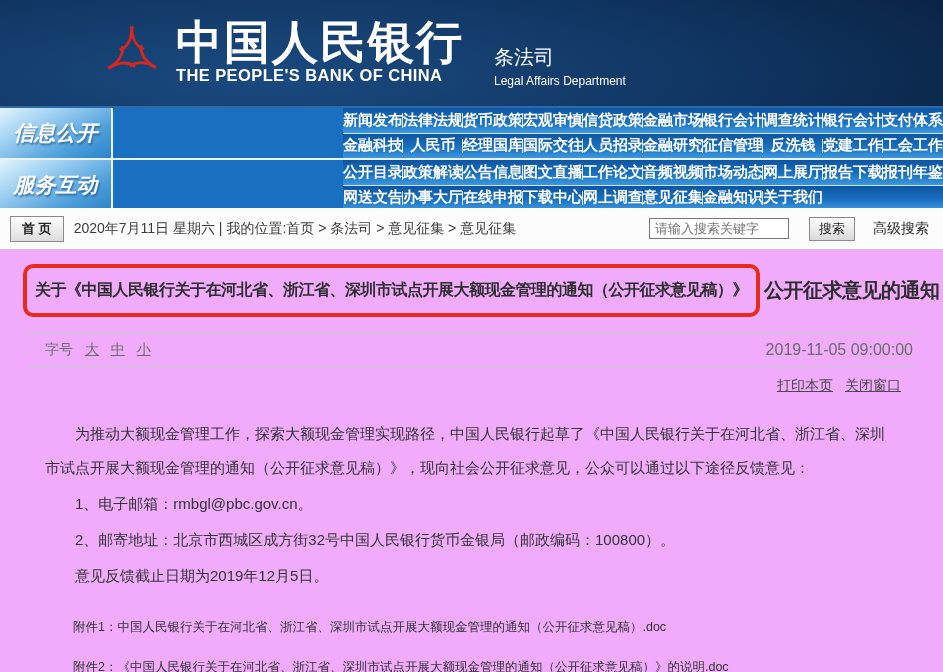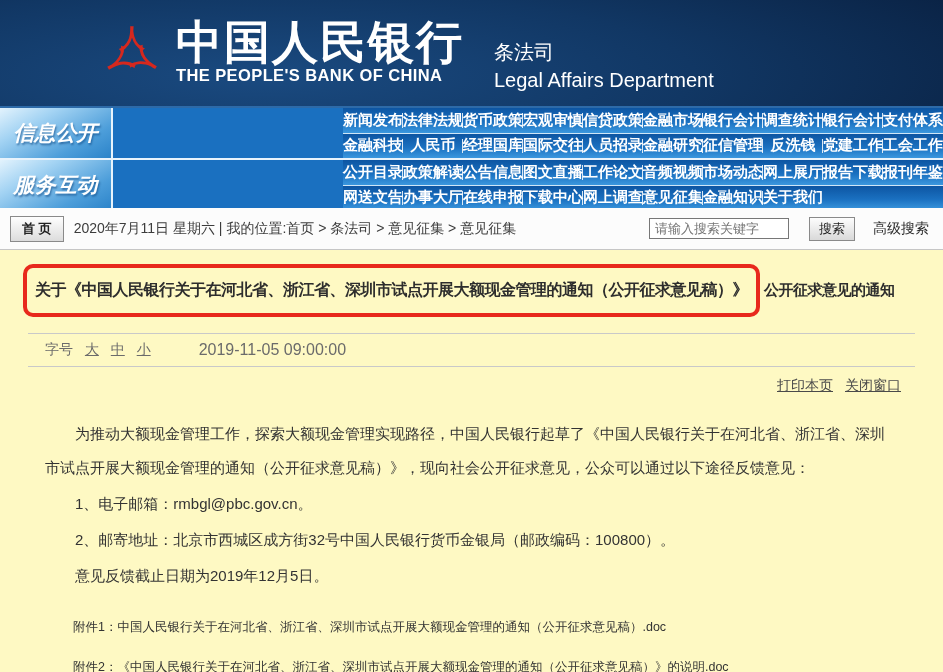--- a/index.html
+++ b/index.html
@@ -13,21 +13,21 @@
     background:
       radial-gradient(ellipse 95% 170% at 28% 72%, #1a4a80 0%, #113764 48%, #081d3c 100%);
     border-bottom:2px solid #2d6aa8;
   }
   .logo-svg{ width:56px; height:74px; flex:none; }
   .bank-names{ margin-left:16px; color:#fff; }
   .bank-zh{ font-size:46px; font-weight:bold; letter-spacing:2px; line-height:42px; font-family:"Liberation Serif","DejaVu Serif",serif; }
   .bank-en{ font-size:16.5px; font-weight:bold; letter-spacing:.4px; margin-top:2px; }
   .dept{ margin-left:30px; color:#fff; align-self:center; padding-top:26px; }
   .dept-zh{ font-size:20px; line-height:24px; }
-  .dept-en{ font-size:20px; margin-top:5px; }
+  .dept-en{ font-size:12px; margin-top:5px; }
 
   
   .main-nav{ height:100px; flex:none; background:#1a70c0; }
   .nav-section{ height:50px; display:grid; grid-template-columns:113px 1fr; }
   .nav-section.first{ border-bottom:2px solid #e8f3fc; height:52px; }
   .nav-label{
     display:flex; align-items:center; justify-content:center;
     background:linear-gradient(150deg,#e3f3fd 0%,#a3d3f3 30%,#4d9eda 72%,#2b83c9 100%);
     color:#fff; font-size:21px; font-weight:bold; font-style:italic;
     text-shadow:1px 2px 2px rgba(20,80,140,.65);
@@ -68,31 +68,31 @@
     font-size:13px; padding:0 5px; color:#0c4a6e;
   }
   .search-button{
     font:13px "Liberation Sans",sans-serif; color:#222; margin-left:10px;
     background:linear-gradient(#fdfdfd,#d9d9d9); border:1px solid #8a8a8a;
     padding:2px 9px; cursor:pointer; white-space:nowrap;
   }
   .advanced-link{ margin-left:8px; color:#2b2b2b; text-decoration:none; white-space:nowrap; cursor:pointer; }
 
   
-  .content{ flex:1; background:#fef9c3; overflow:hidden; }
+  .content{ flex:1; background:#f0abfc; overflow:hidden; }
   .title-line{ padding:14px 0 0 23px; display:flex; align-items:center; white-space:nowrap; }
   .title-boxed{
     border:4px solid #e8291c; border-radius:10px; padding:12px 8px;
     font-size:16px; font-weight:bold; letter-spacing:-0.5px; color:#2d2d2d;
   }
-  .title-suffix{ font-size:15px; font-weight:bold; letter-spacing:-0.5px; color:#2d2d2d; padding-left:4px; }
+  .title-suffix{ font-size:20px; font-weight:bold; letter-spacing:-0.5px; color:#2d2d2d; padding-left:4px; }
   .rule{ margin:16px 28px 0; border-top:1px solid #c9c9c9; }
   .rule.tight{ margin-top:0; }
   .meta-row{
-    height:32px; display:flex; align-items:center; justify-content:flex-start;
+    height:32px; display:flex; align-items:center; justify-content:space-between;
     padding:0 30px 0 45px; color:#6b6b6b; font-size:14px;gap:48px;
   }
   .font-size-link{ text-decoration:underline; margin-left:8px; cursor:pointer; color:#6b6b6b; }
   .datetime{ font-size:16px; color:#6b6b6b; }
   .tools-row{ display:flex; justify-content:flex-end; gap:12px; padding:10px 42px 0 0; font-size:14px; }
   .tool-link{ color:#4a4a4a; text-decoration:underline; cursor:pointer; }
   .body-text{ margin:22px 45px 0; color:#333; font-size:15px; }
   .body-text p{ text-indent:2em; line-height:34px; margin:0; }
   .body-text p + p{ margin-top:2px; }
   .attachment{ font-size:12.5px; line-height:20px; text-indent:28px; color:#333; cursor:pointer; }

